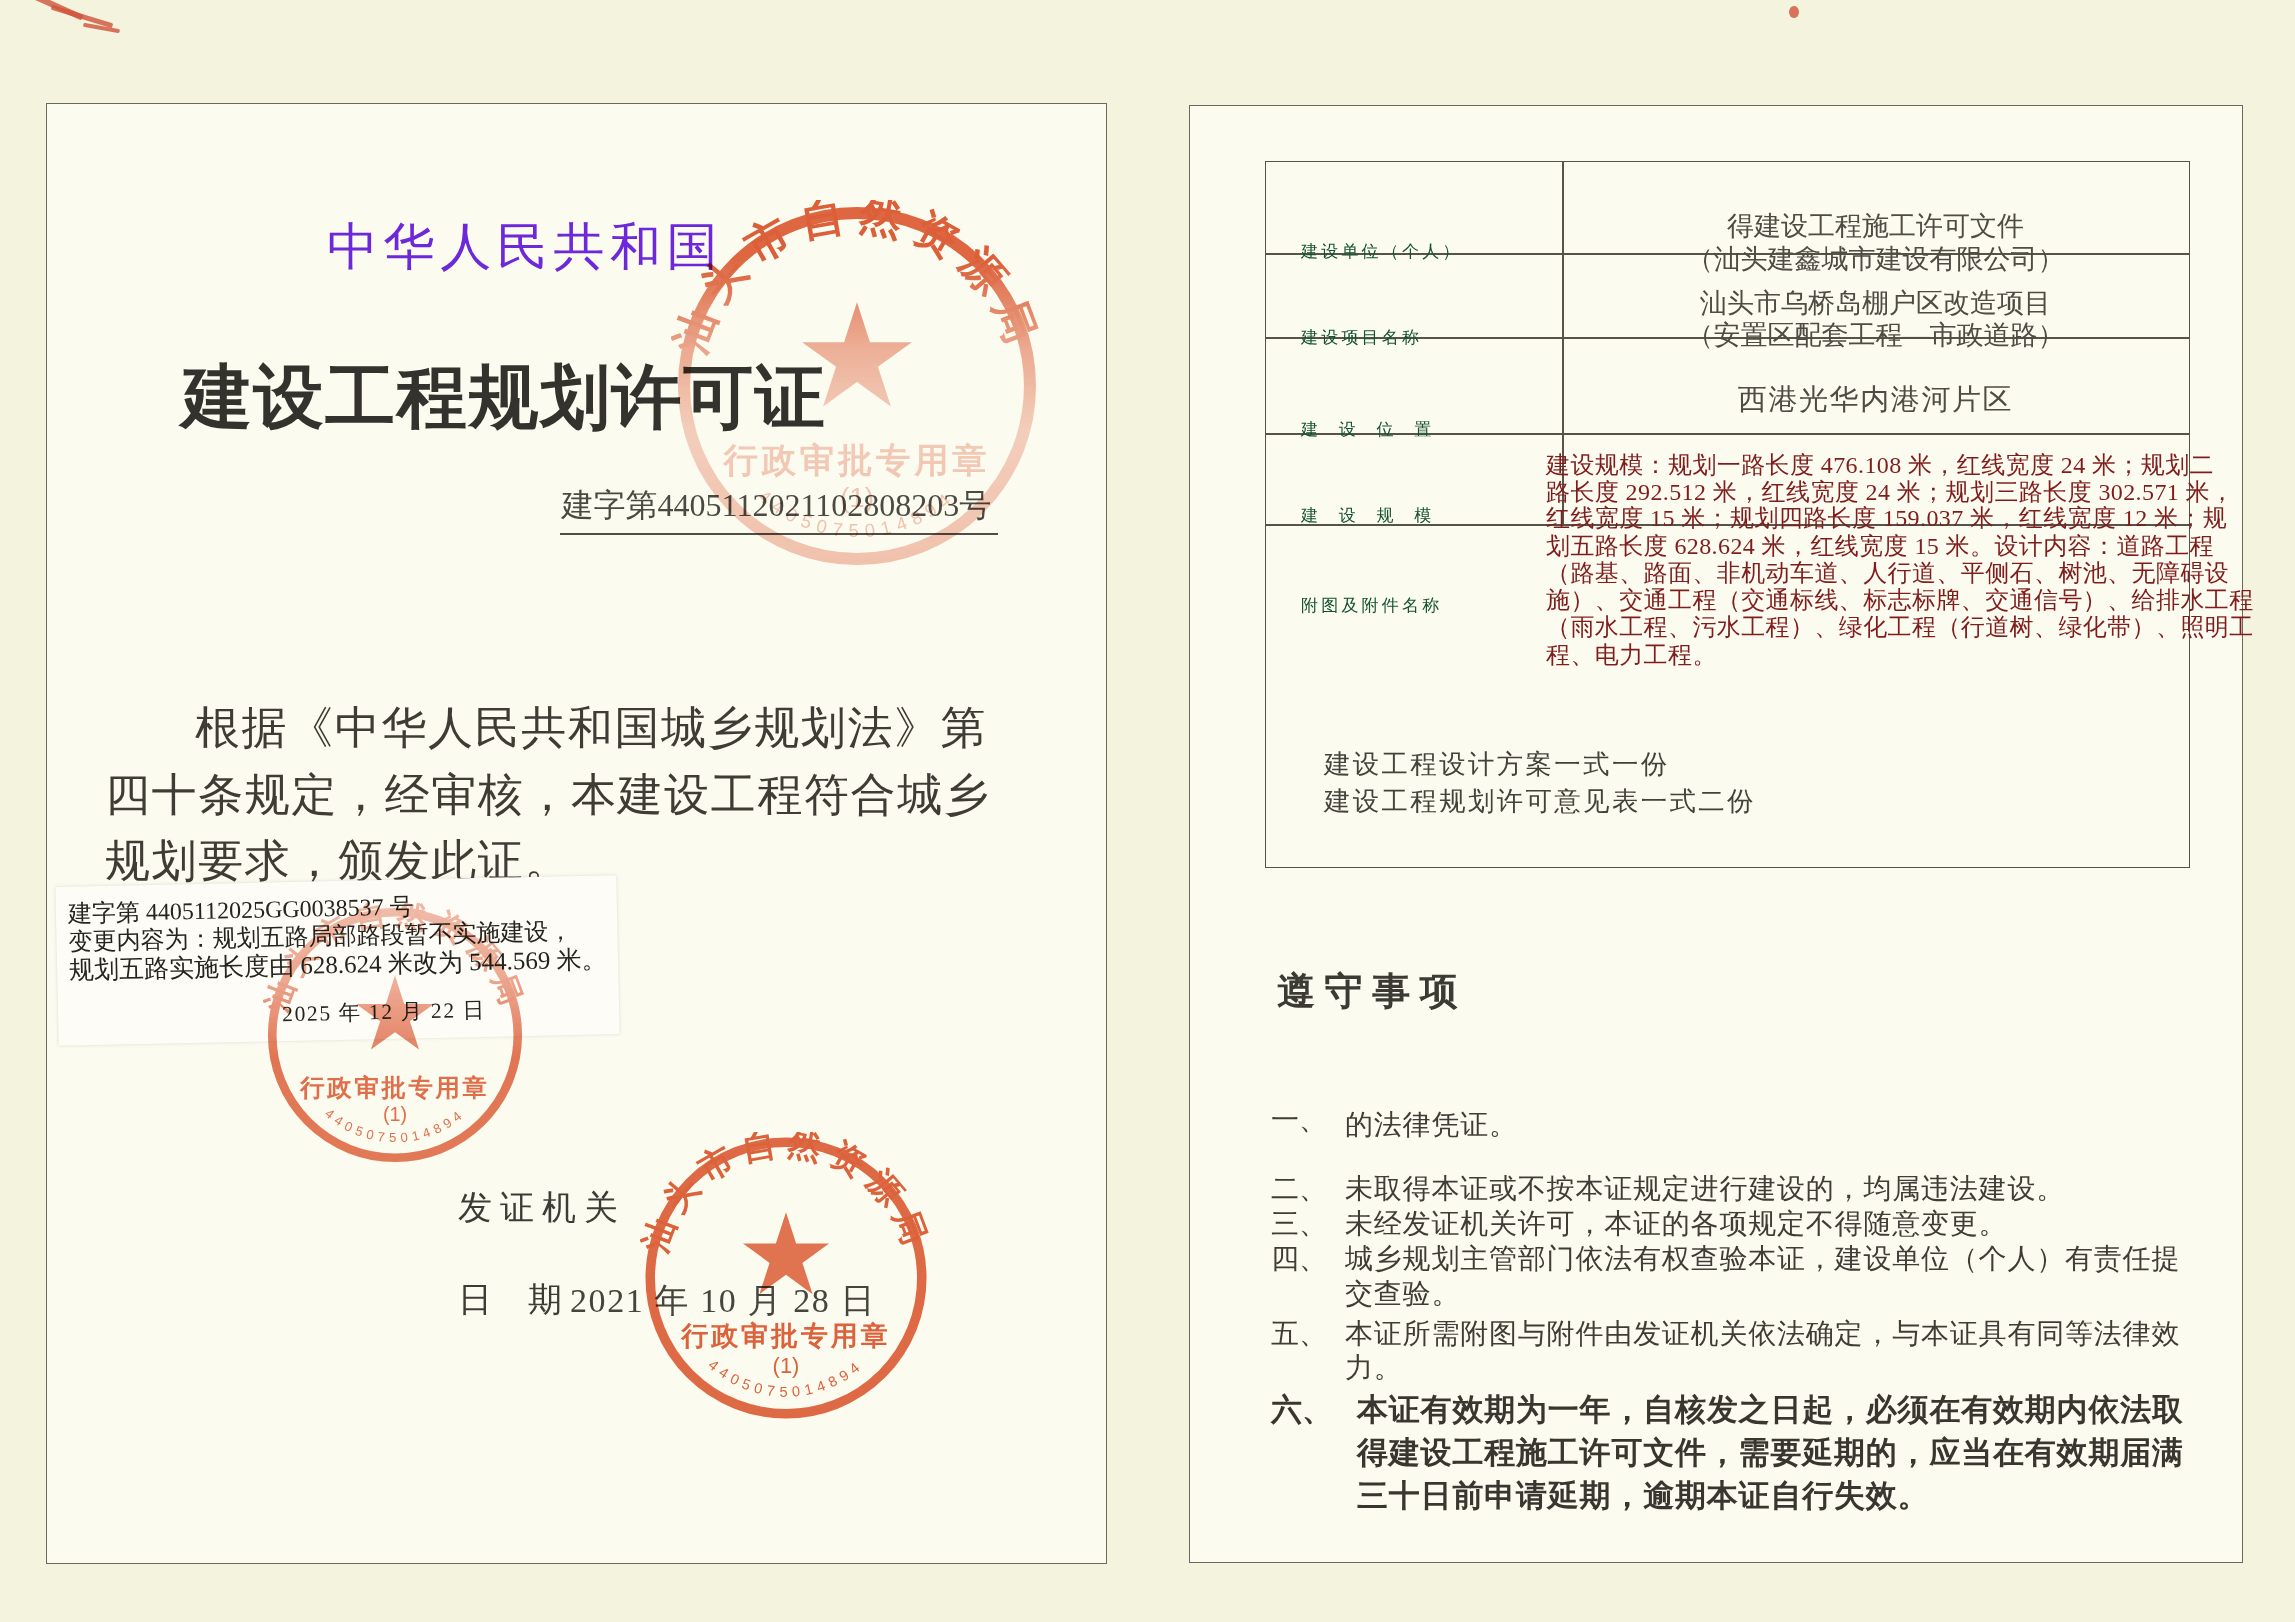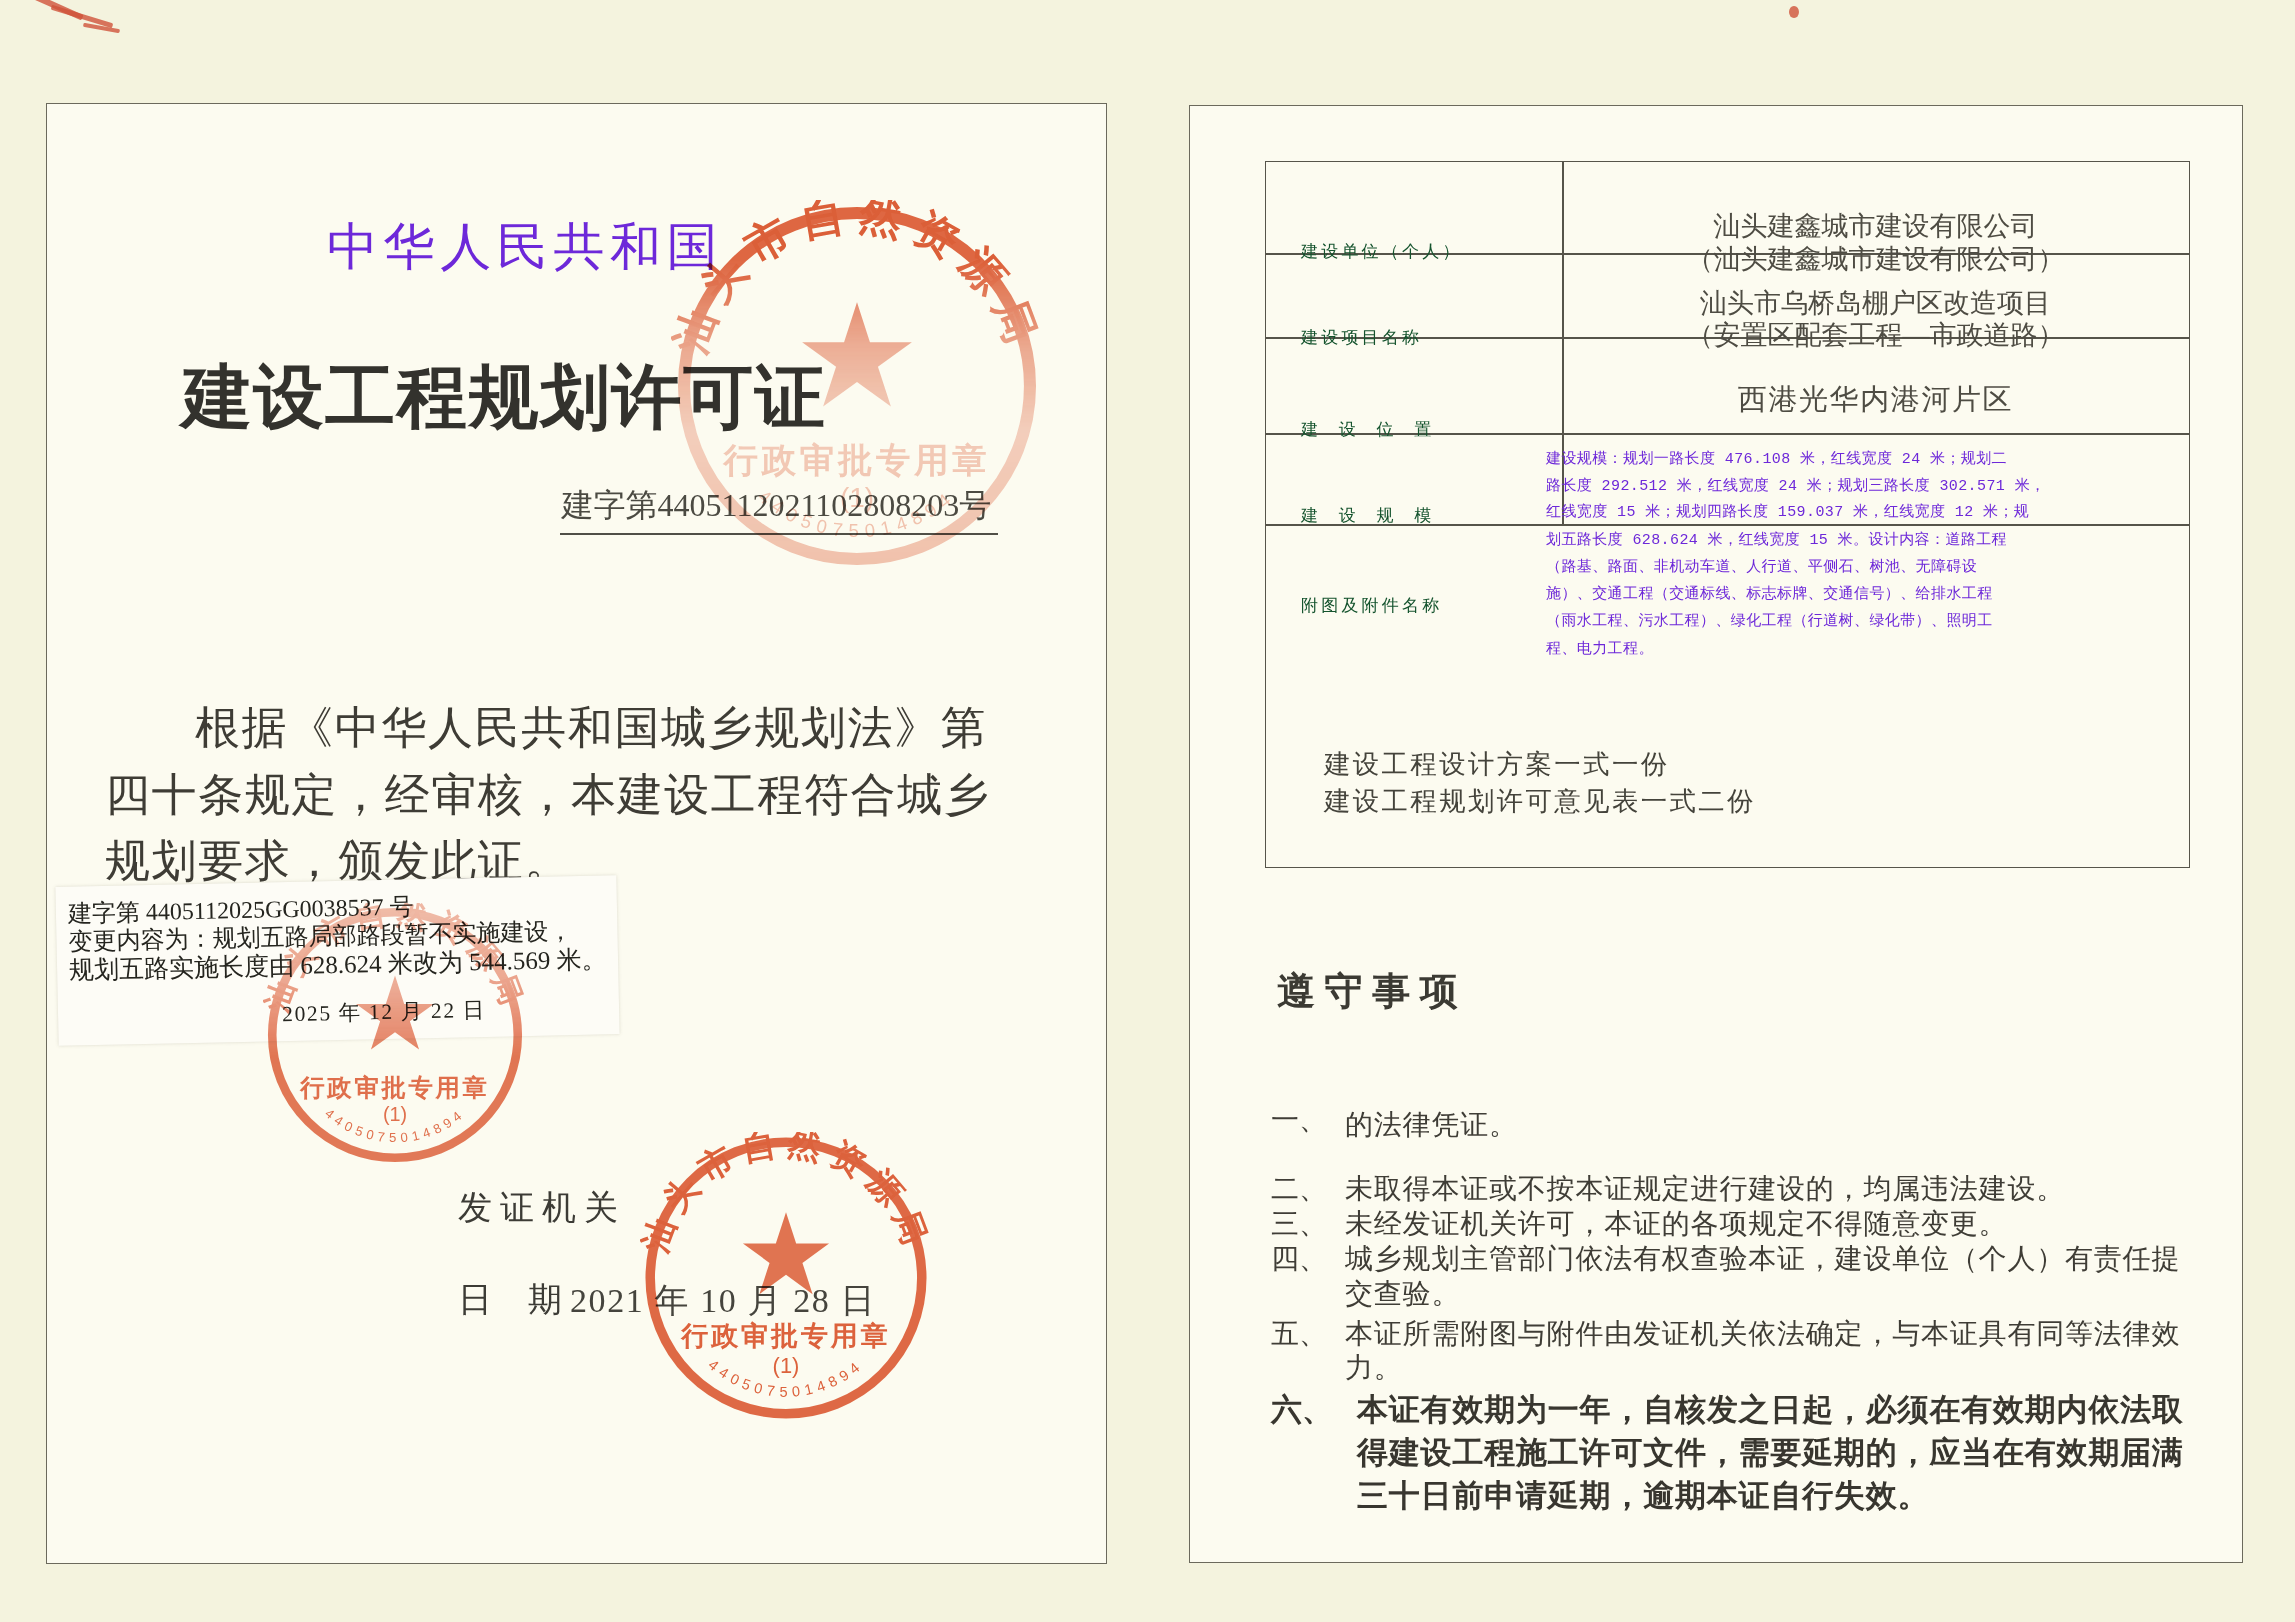--- a/index.html
+++ b/index.html
@@ -34,21 +34,21 @@
     -webkit-mask-image:linear-gradient(to bottom,rgba(0,0,0,.45) 0%,rgba(0,0,0,.6) 30%,rgba(0,0,0,.95) 58%,rgba(0,0,0,.92) 100%);
     mask-image:linear-gradient(to bottom,rgba(0,0,0,.45) 0%,rgba(0,0,0,.6) 30%,rgba(0,0,0,.95) 58%,rgba(0,0,0,.92) 100%);}
   .stamp-c{opacity:.93;}
 
   
   .cert-table{left:75px;top:55px;width:923px;height:705px;border:1.6px solid #56544a;}
   .tline{position:absolute;background:#56544a;}
   .tlabel{position:absolute;left:35px;font-size:17px;color:#14532d;font-weight:500;white-space:nowrap;
           font-family:"Liberation Sans","DejaVu Sans",sans-serif;letter-spacing:3.2px;margin-top:44px;}
   .tvalue{position:absolute;left:298px;width:623px;text-align:center;font-size:27px;color:#4e4c43;white-space:nowrap;}
-  .scale-line{position:absolute;left:280px;font-size:15px;color:#6d28d9;white-space:nowrap;letter-spacing:0.4px;font-family:Liberation Mono, monospace;}
+  .scale-line{position:absolute;left:280px;font-size:24px;color:#7f1d1d;white-space:nowrap;letter-spacing:0.4px;}
   .attach{position:absolute;left:58px;font-size:26.4px;color:#44433b;letter-spacing:2.4px;white-space:nowrap;}
 
   .comp-heading{left:87px;top:860px;font-size:38px;font-weight:600;letter-spacing:9.6px;color:#3b3a33;}
   .comp-no{position:absolute;left:81px;font-size:28px;color:#3f3d36;white-space:nowrap;}
   .comp-text{position:absolute;left:155px;font-size:28px;color:#3f3d36;white-space:nowrap;letter-spacing:0.8px;}
   .comp-bold{left:167px;font-size:31px;font-weight:700;color:#38362f;letter-spacing:0.8px;}
   .comp-no-bold{font-size:31px;font-weight:700;color:#38362f;}
 
   .redmark{position:absolute;background:#d0523a;opacity:.8;border-radius:1.6px;}
 </style>
@@ -155,21 +155,21 @@
       <div class="tline" style="left:0;top:175px;width:100%;height:1.6px;"></div>
       <div class="tline" style="left:0;top:271px;width:100%;height:1.6px;"></div>
       <div class="tline" style="left:0;top:362px;width:100%;height:1.6px;"></div>
 
       <div class="tlabel" style="top:34px;">建设单位（个人）</div>
       <div class="tlabel" style="top:120px;">建设项目名称</div>
       <div class="tlabel" style="top:212px;letter-spacing:8px;">建 设 位 置</div>
       <div class="tlabel" style="top:298px;letter-spacing:8px;">建 设 规 模</div>
       <div class="tlabel" style="top:388px;">附图及附件名称</div>
 
-      <div class="tvalue" style="top:46px;">汕头建鑫城市建设有限公司</div>
+      <div class="tvalue" style="top:46px;">得建设工程施工许可文件</div>
       <div class="tvalue" style="top:79px;">（汕头建鑫城市建设有限公司）</div>
       <div class="tvalue" style="top:123px;">汕头市乌桥岛棚户区改造项目</div>
       <div class="tvalue" style="top:155px;">（安置区配套工程—市政道路）</div>
       <div class="tvalue" style="top:218px;font-size:29px;letter-spacing:1.6px;">西港光华内港河片区</div>
 
       <div class="scale-line" style="top:287px;">建设规模：规划一路长度 476.108 米，红线宽度 24 米；规划二</div>
       <div class="scale-line" style="top:314px;">路长度 292.512 米，红线宽度 24 米；规划三路长度 302.571 米，</div>
       <div class="scale-line" style="top:340px;">红线宽度 15 米；规划四路长度 159.037 米，红线宽度 12 米；规</div>
       <div class="scale-line" style="top:368px;">划五路长度 628.624 米，红线宽度 15 米。设计内容：道路工程</div>
       <div class="scale-line" style="top:395px;">（路基、路面、非机动车道、人行道、平侧石、树池、无障碍设</div>

